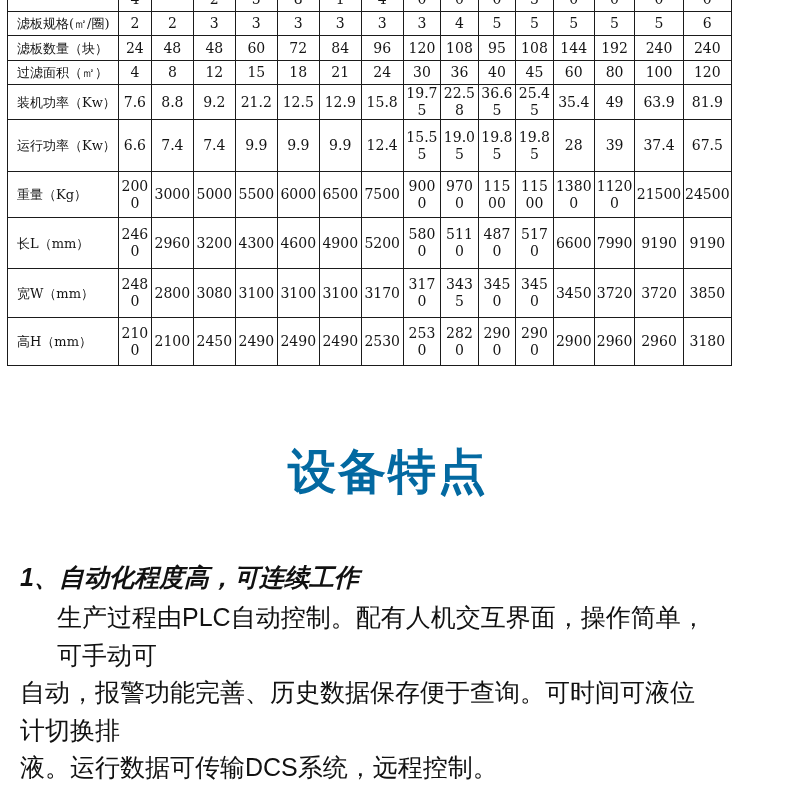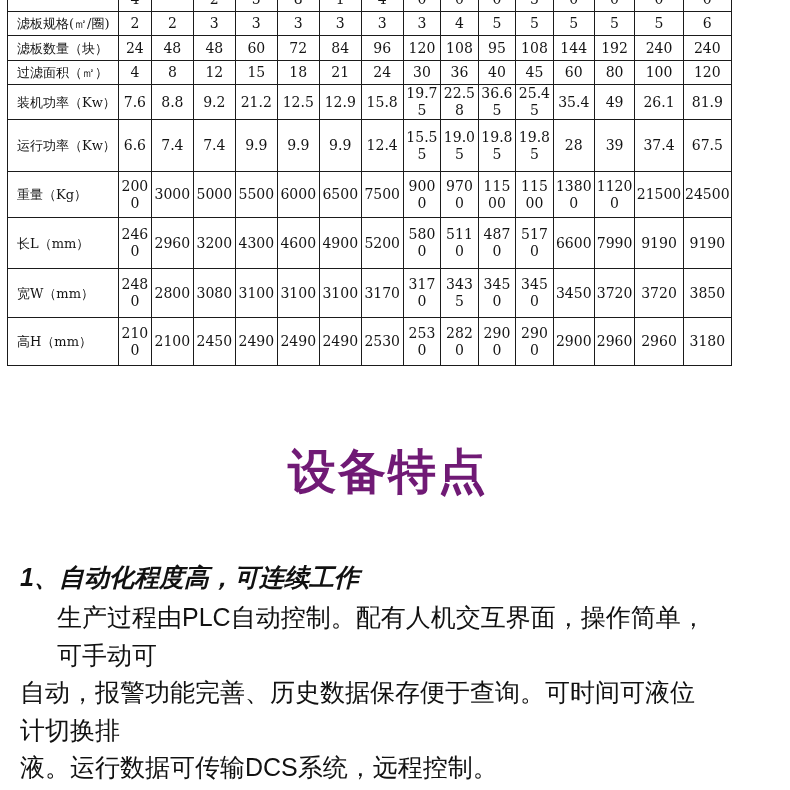--- a/index.html
+++ b/index.html
@@ -161,21 +161,21 @@
           <td>21.2</td>
           <td>12.5</td>
           <td>12.9</td>
           <td>15.8</td>
           <td>19.75</td>
           <td>22.58</td>
           <td>36.65</td>
           <td>25.45</td>
           <td>35.4</td>
           <td>49</td>
-          <td>26.1</td>
+          <td>63.9</td>
           <td>81.9</td>
         </tr>
         <tr>
           <td class="lbl">运行功率（Kw）</td>
           <td>6.6</td>
           <td>7.4</td>
           <td>7.4</td>
           <td>9.9</td>
           <td>9.9</td>
           <td>9.9</td>
@@ -257,21 +257,21 @@
           <td>2900</td>
           <td>2900</td>
           <td>2900</td>
           <td>2960</td>
           <td>2960</td>
           <td>3180</td>
         </tr>
       </tbody>
   </table>
 
-  <h1 class="section-title" style="color: #701a75; margin-left: 44px;">设备特点</h1>
+  <h1 class="section-title" style="color: #0369a1; margin-left: 44px;">设备特点</h1>
 
   <div class="features">
     <div class="feat-heading">1、自动化程度高，可连续工作</div>
     <div class="para">
         <div class="line">生产过程由PLC自动控制。配有人机交互界面，操作简单，可手动可</div>
         <div class="line">自动，报警功能完善、历史数据保存便于查询。可时间可液位计切换排</div>
         <div class="line">液。运行数据可传输DCS系统，远程控制。</div>
       </div>
 
   </div>

